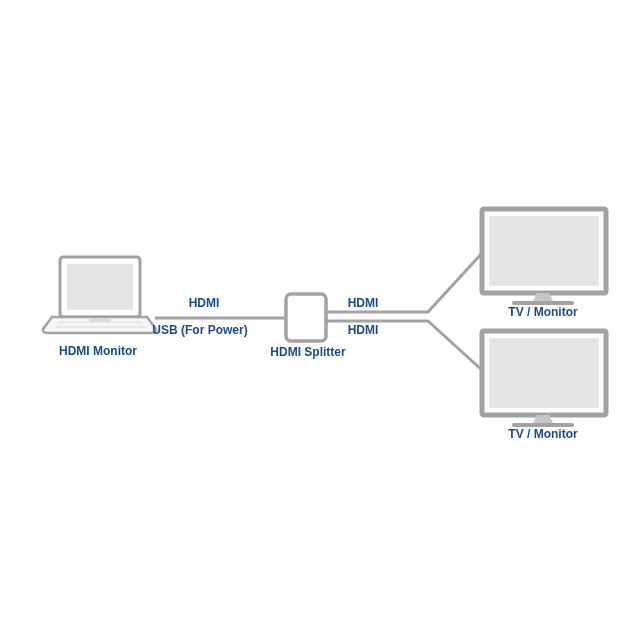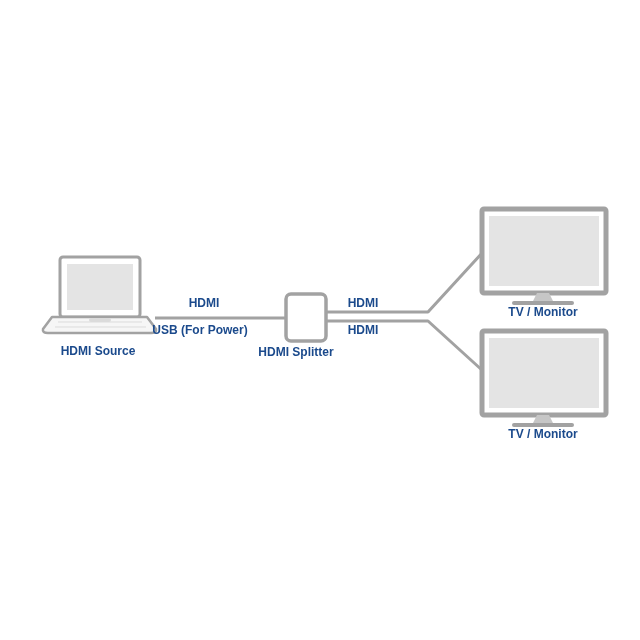--- a/index.html
+++ b/index.html
@@ -63,27 +63,27 @@
 
     <g>
       <rect x="482" y="331" width="124" height="84" rx="2" fill="#ffffff" stroke="#A2A2A2" stroke-width="5"></rect>
       <rect x="489" y="338" width="110" height="70" fill="#E4E4E4"></rect>
       <polygon points="537,415 549,415 553,423 533,423" fill="#C6C6C6"></polygon>
       <rect x="512" y="423" width="62" height="4" rx="2" fill="#A2A2A2"></rect>
     </g>
 
   </svg>
 
-  <span class="label" style="left:98px; top:351px">HDMI Source</span>
+  <span class="label" style="left:98px; top:351px">HDMI Monitor</span>
 
   <span class="label" style="left:204px; top:303px">HDMI</span>
 
   <span class="label" style="left:200px; top:330px">USB (For Power)</span>
 
-  <span class="label" style="left:296px; top:352px">HDMI Splitter</span>
+  <span class="label" style="left:308px; top:352px">HDMI Splitter</span>
 
   <span class="label" style="left:363px; top:303px">HDMI</span>
 
   <span class="label" style="left:363px; top:330px">HDMI</span>
 
   <span class="label" style="left:543px; top:312px">TV / Monitor</span>
 
   <span class="label" style="left:543px; top:434px">TV / Monitor</span>
 
 </div>

